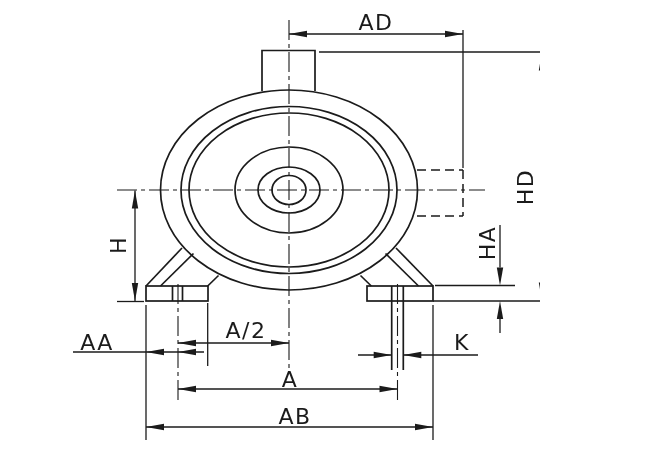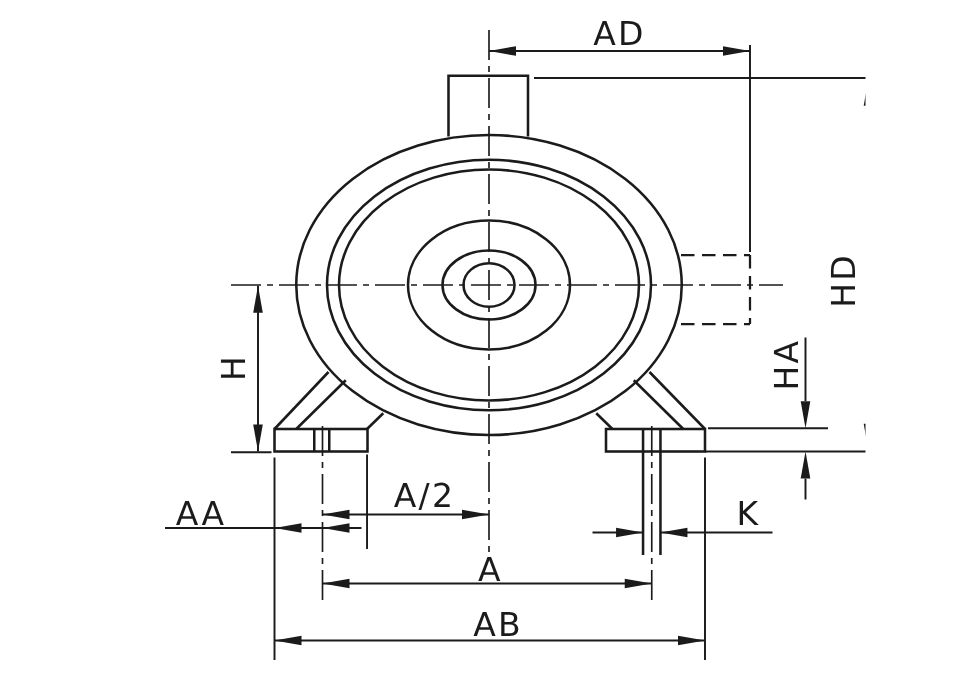--- a/index.html
+++ b/index.html
@@ -1,17 +1,17 @@
 <!DOCTYPE html>
 <html><head>
 <meta charset="utf-8">
 <style>
   html,body{margin:0;padding:0;background:#ffffff;}
   #stage{position:relative;width:540px;height:450px;background:#ffffff;overflow:hidden;
-         font-family:"DejaVu Sans","Liberation Sans",sans-serif;padding-left:37px;}
+         font-family:"DejaVu Sans","Liberation Sans",sans-serif;}
   svg{display:block}
   text{fill:#1b1b1b;font-size:22px;letter-spacing:1.5px;}
 </style>
 </head>
 <body>
 
 <div id="stage">
 <svg width="650" height="450" viewBox="0 0 650 450">
 
   <g stroke="#1b1b1b" stroke-width="1.7" fill="none">

